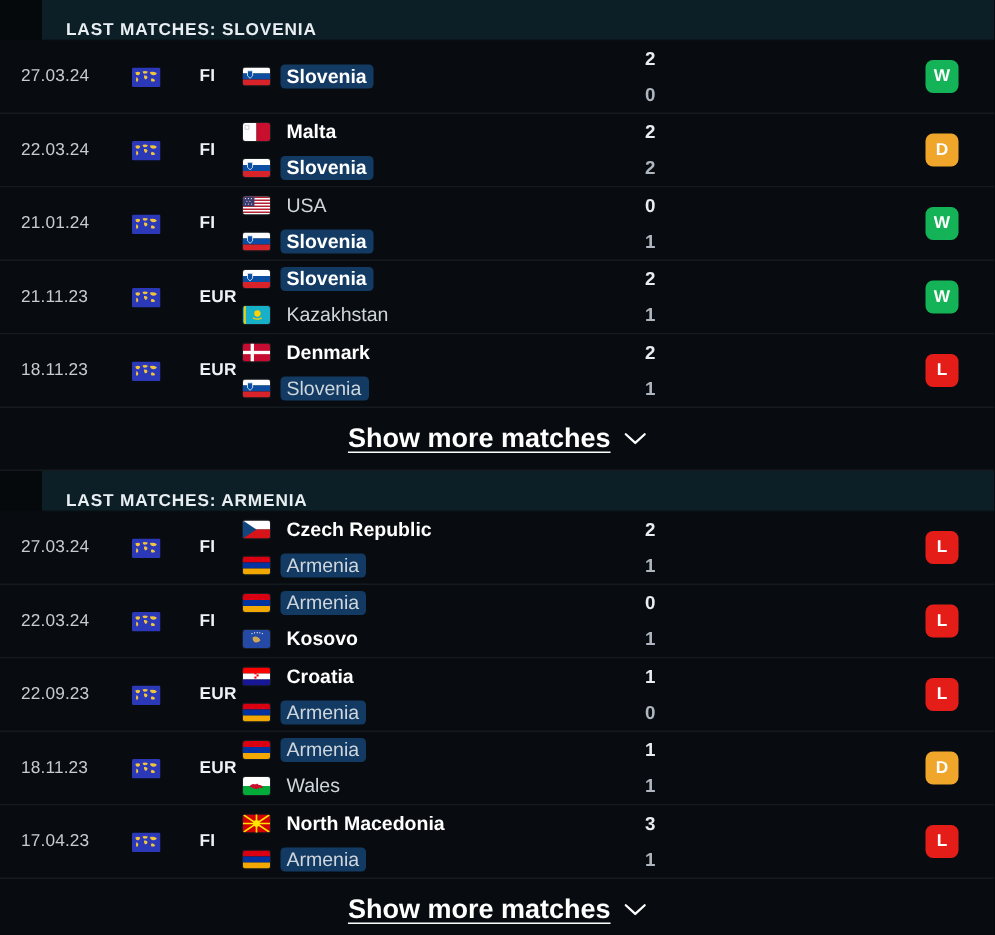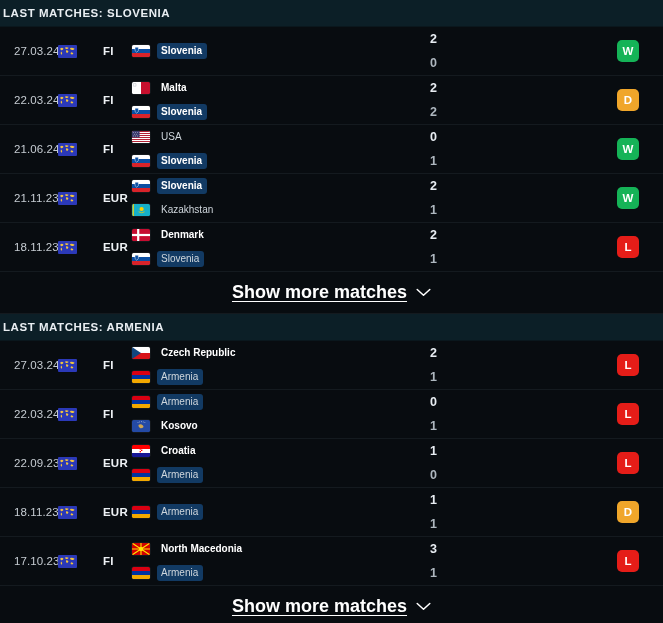--- a/index.html
+++ b/index.html
@@ -12,23 +12,24 @@
     overflow: hidden;
   }
 
   .panel { width: 663px; }
 
   
   .section-head {
     height: 27px;
     background: #0c1f27;
     display: flex;
-    align-items: center;
-    padding-left: 3px;
+    align-items: flex-end;
+    padding-left: 16px;
     border-bottom: 1px solid #0a171d;
+    margin-left: 28px;
   }
   .section-head-title {
     font-size: 11.5px;
     font-weight: bold;
     letter-spacing: 0.55px;
     color: #e9eef2;
     text-transform: uppercase;
   }
 
   
@@ -38,21 +39,21 @@
     position: relative;
     height: 49px;
     display: flex;
     align-items: center;
     border-bottom: 1px solid #141a1f;
     background: #080c10;
   }
 
   
   .date-cell {
-    width: 58px;
+    width: 88px;
     padding-left: 14px;
     font-size: 11.5px;
     color: #c6ccd2;
     letter-spacing: 0.1px;
     flex: none;
   }
 
   
   .comp-cell {
     width: 74px;
@@ -93,21 +94,21 @@
   }
   .flag {
     width: 18px;
     height: 12px;
     flex: none;
     border-radius: 1.5px;
     display: block;
     box-shadow: 0 0 0 0.5px rgba(255,255,255,0.10);
   }
   .team-name {
-    font-size: 10px;
+    font-size: 13px;
     color: #cfd6dc;
     white-space: nowrap;
     padding: 1px 5px 2px 4px;
     border-radius: 3px;
     line-height: 13px;
   }
   .team-name.winner { color: #ffffff; font-weight: bold; }
   .team-name.highlight { background: #123a63; }
 
   
@@ -271,21 +272,21 @@
     <div class="score-cell">
       <div class="score">2</div>
       <div class="score dim">2</div>
     </div>
 
     <div class="result-cell">
       <div class="badge D">D</div>
     </div>
   </div>
         <div class="match-row">
-    <div class="date-cell">21.06.24</div>
+    <div class="date-cell">21.01.24</div>
 
     <div class="comp-cell">
       <span>
               <svg class="comp-icon" viewBox="0 0 19 13" width="19" height="13">
     <rect width="19" height="13" fill="#2b39b8"></rect>
     <g fill="#f2c43c">
       <path d="M2.2 3.4 q1.6-1.0 3.0-0.2 q0.6 0.9-0.4 1.6 q-1.2 0.8-2.0 0.1 Z"></path>
       <path d="M3.0 6.4 q1.0 0.4 1.2 1.8 q-0.1 1.4-1.1 1.5 q-0.8-1.5-0.1-3.3 Z"></path>
       <path d="M7.0 2.6 q2.0-0.7 3.6 0.2 q-0.4 1.2-1.9 1.3 q-1.4 0.1-1.7-1.5 Z"></path>
       <path d="M8.0 5.4 q1.6-0.3 2.4 0.9 q-0.2 1.6-1.5 1.7 q-1.2-0.8-0.9-2.6 Z"></path>
@@ -660,33 +661,43 @@
       <div class="team-line">
       <span>
                 <svg class="flag" viewBox="0 0 18 12" width="18" height="12" preserveAspectRatio="none">
                   <rect width="18" height="4" fill="#d90012"></rect>
                   <rect y="4" width="18" height="4" fill="#0033a0"></rect>
               <rect y="8" width="18" height="4" fill="#f2a800"></rect>
                 </svg>
               </span>
       <span class="team-name highlight">Armenia</span>
     </div>
+      <div class="team-line">
+      <span>
+                <svg class="flag" viewBox="0 0 18 12" width="18" height="12" preserveAspectRatio="none">
+                  <rect width="18" height="6" fill="#fff"></rect>
+                  <rect y="6" width="18" height="6" fill="#00ab39"></rect>
+              <path d="M4.2 6.4 q1.4-2.2 3.4-1.6 q1.0 0.3 1.9-0.5 q0.5 1.0 1.8 1.1 q1.6 0.2 2.2 1.6 q-1.2 0.6-2.4 0.2 q-1.0 1.0-2.6 0.8 q-2.2-0.3-4.3-1.6 Z" fill="#c8102e"></path>
+                </svg>
+              </span>
+      <span class="team-name">Wales</span>
+    </div>
     </div>
 
     <div class="score-cell">
       <div class="score">1</div>
       <div class="score dim">1</div>
     </div>
 
     <div class="result-cell">
       <div class="badge D">D</div>
     </div>
   </div>
         <div class="match-row">
-    <div class="date-cell">17.10.23</div>
+    <div class="date-cell">17.04.23</div>
 
     <div class="comp-cell">
       <span>
               <svg class="comp-icon" viewBox="0 0 19 13" width="19" height="13">
     <rect width="19" height="13" fill="#2b39b8"></rect>
     <g fill="#f2c43c">
       <path d="M2.2 3.4 q1.6-1.0 3.0-0.2 q0.6 0.9-0.4 1.6 q-1.2 0.8-2.0 0.1 Z"></path>
       <path d="M3.0 6.4 q1.0 0.4 1.2 1.8 q-0.1 1.4-1.1 1.5 q-0.8-1.5-0.1-3.3 Z"></path>
       <path d="M7.0 2.6 q2.0-0.7 3.6 0.2 q-0.4 1.2-1.9 1.3 q-1.4 0.1-1.7-1.5 Z"></path>
       <path d="M8.0 5.4 q1.6-0.3 2.4 0.9 q-0.2 1.6-1.5 1.7 q-1.2-0.8-0.9-2.6 Z"></path>

